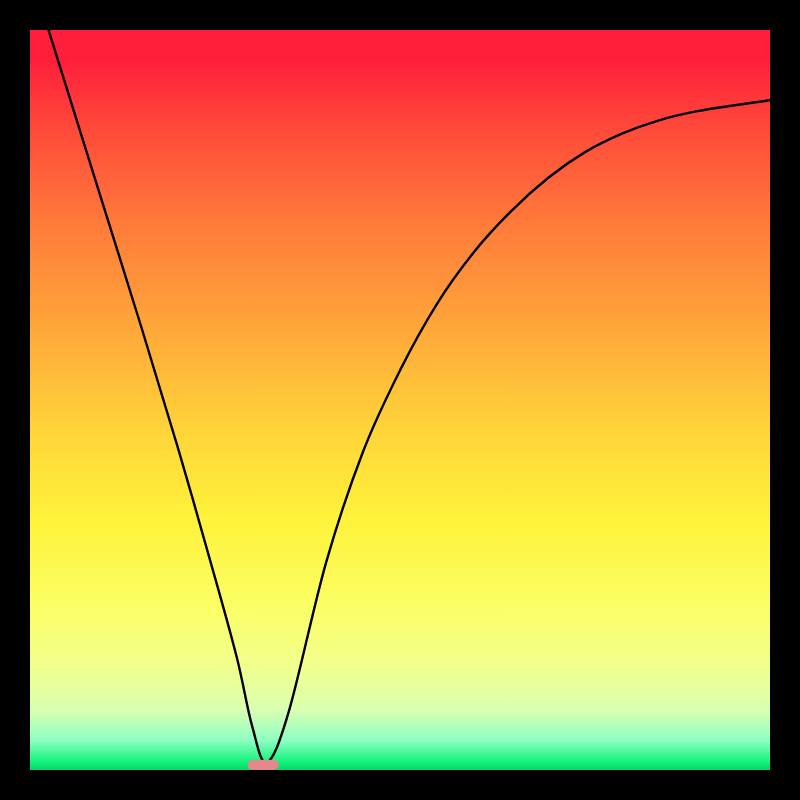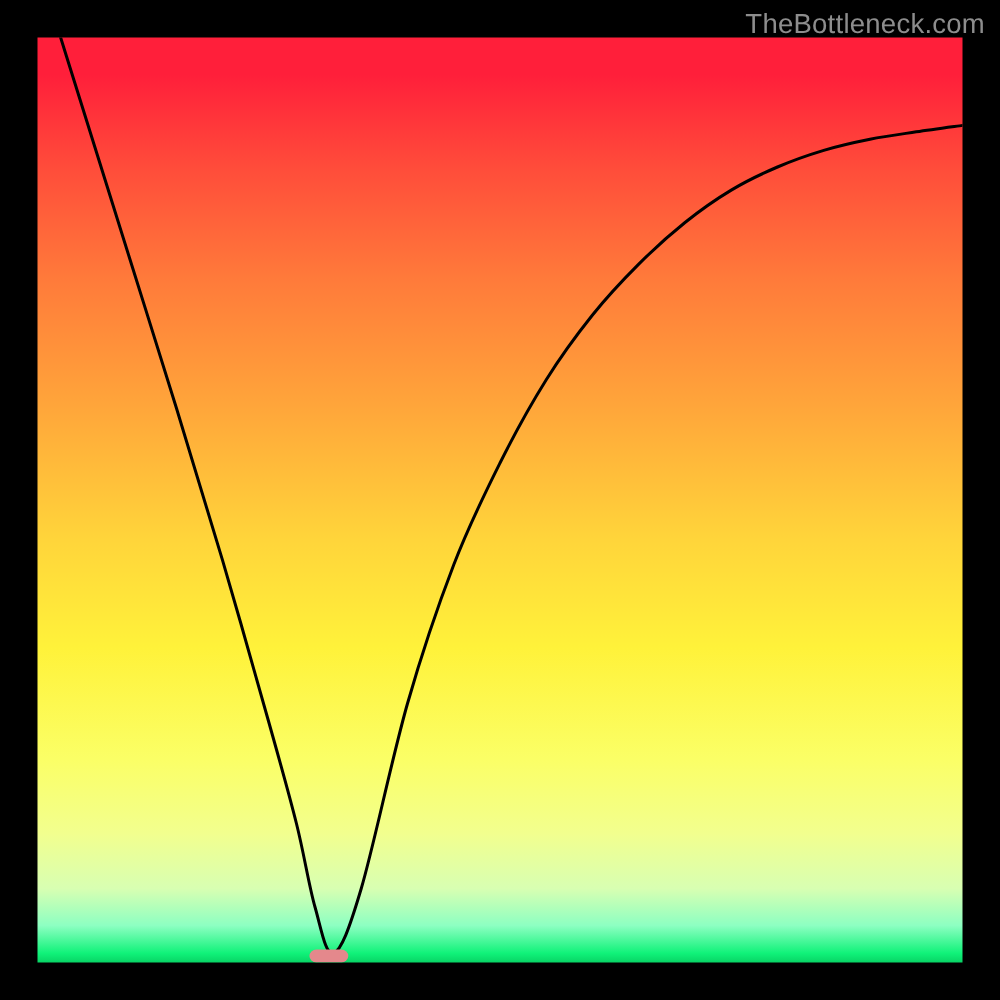--- a/index.html
+++ b/index.html
@@ -80,14 +80,13 @@
 
 <div class="frame">
   <div class="plot">
     <svg class="curve-svg" viewBox="0 0 740 740" preserveAspectRatio="none">
       <path class="curve-path" d="M 0.00 -59.20 C 6.17 -39.47, 24.67 19.73, 37.00 59.20 C 49.33 98.67, 61.67 138.13, 74.00 177.60 C 86.33 217.07, 98.67 255.92, 111.00 296.00 C 123.33 336.08, 135.67 376.17, 148.00 418.10 C 160.33 460.03, 175.13 512.45, 185.00 547.60 C 194.87 582.75, 201.03 604.33, 207.20 629.00 C 213.37 653.67, 217.07 678.33, 222.00 695.60 C 226.93 712.87, 230.63 735.07, 236.80 732.60 C 242.97 730.13, 249.13 714.10, 259.00 680.80 C 268.87 647.50, 283.67 575.97, 296.00 532.80 C 308.33 489.63, 320.67 453.87, 333.00 421.80 C 345.33 389.73, 357.67 365.07, 370.00 340.40 C 382.33 315.73, 394.67 293.53, 407.00 273.80 C 419.33 254.07, 431.67 237.42, 444.00 222.00 C 456.33 206.58, 468.67 193.63, 481.00 181.30 C 493.33 168.97, 505.67 157.87, 518.00 148.00 C 530.33 138.13, 542.67 129.50, 555.00 122.10 C 567.33 114.70, 579.67 108.90, 592.00 103.60 C 604.33 98.30, 616.67 93.98, 629.00 90.28 C 641.33 86.58, 653.67 83.87, 666.00 81.40 C 678.33 78.93, 690.67 77.33, 703.00 75.48 C 715.33 73.63, 733.83 71.16, 740.00 70.30"></path>
     </svg>
     <svg class="marker-svg" viewBox="0 0 740 740" preserveAspectRatio="none">
       <rect class="marker" y="729.64" width="31.08" height="10.36" rx="5.55" ry="5.55" x="217.56"></rect>
     </svg>
   </div>
-  <div class="watermark">TheBottleneck.com</div>
 </div>
 
 </body></html>

